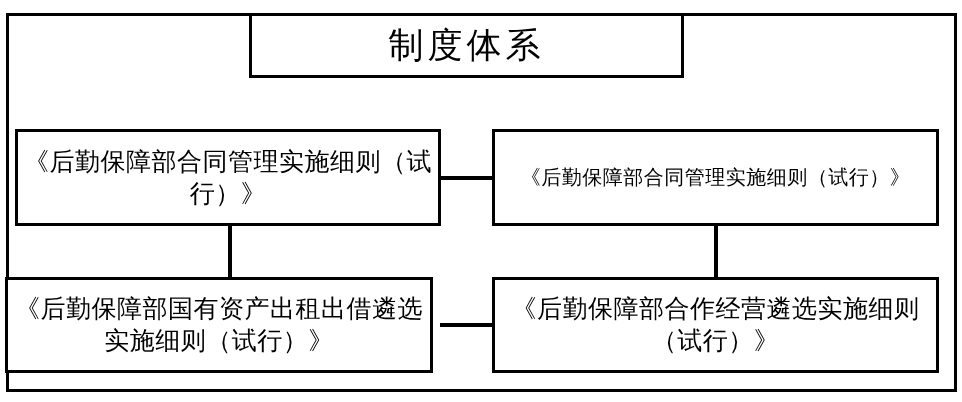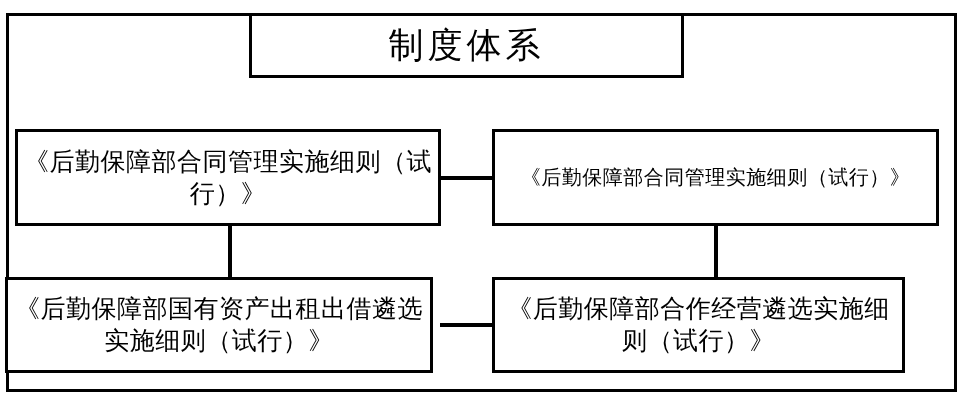--- a/index.html
+++ b/index.html
@@ -77,21 +77,21 @@
   .node-r2c1 {
     left: 5px;
     top: 277px;
     width: 428px;
     height: 96px;
     font-size: 25px;
   }
   .node-r2c2 {
     left: 492px;
     top: 277px;
-    width: 413px;
+    width: 447px;
     height: 96px;
     font-size: 25px;
   }
 
   
   .connector {
     position: absolute;
     background: #000000;
   }
   .conn-h-top {

